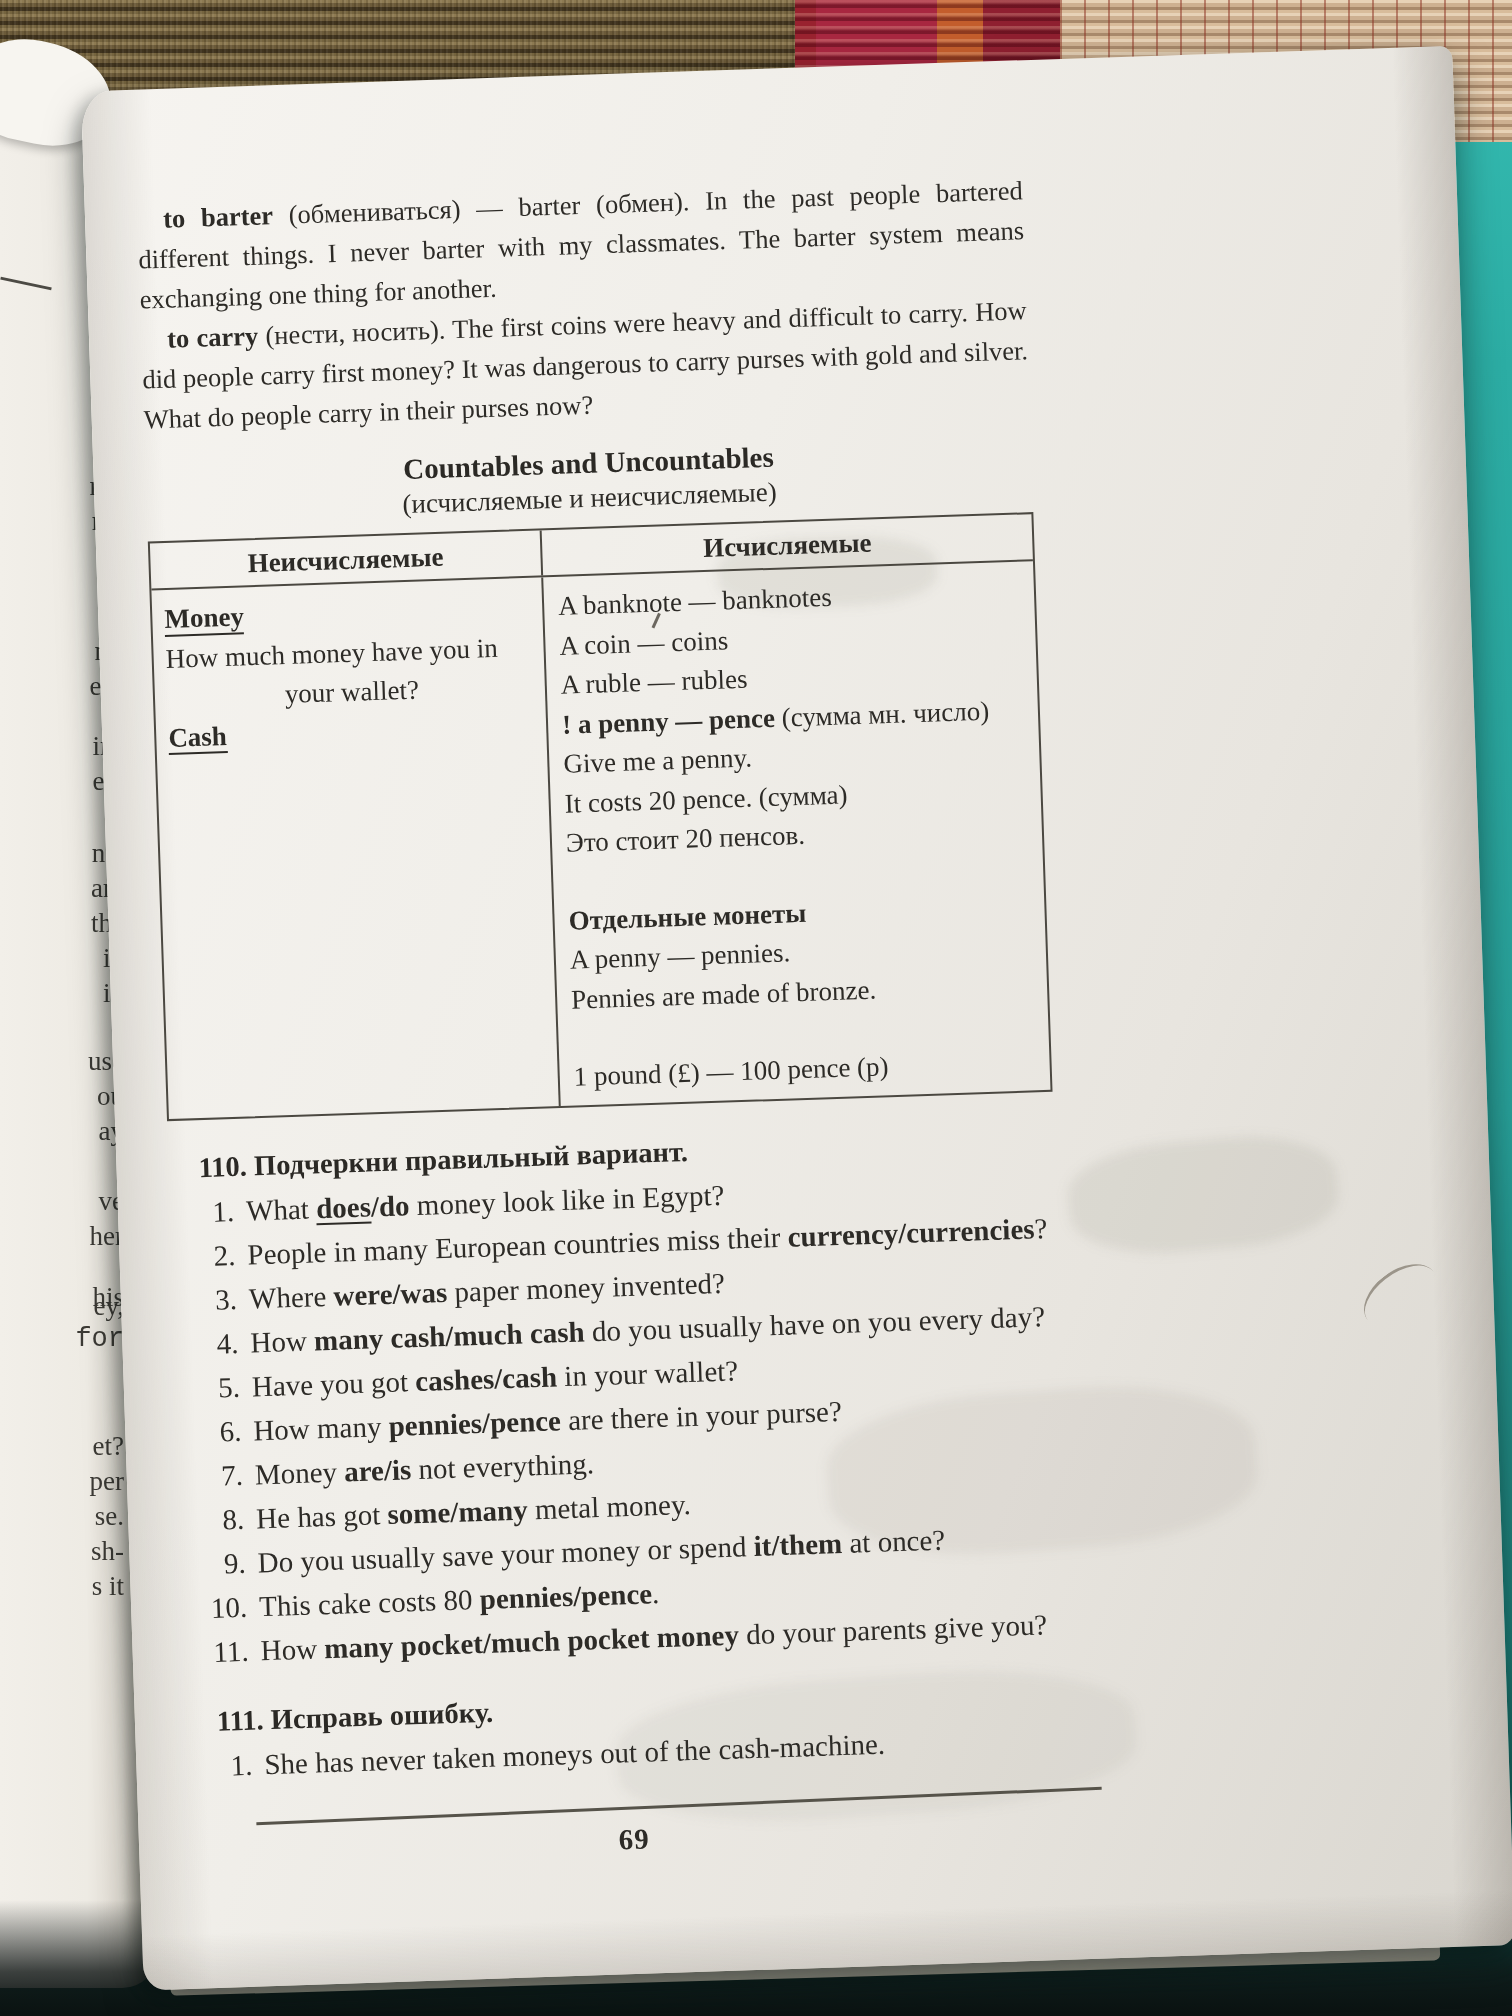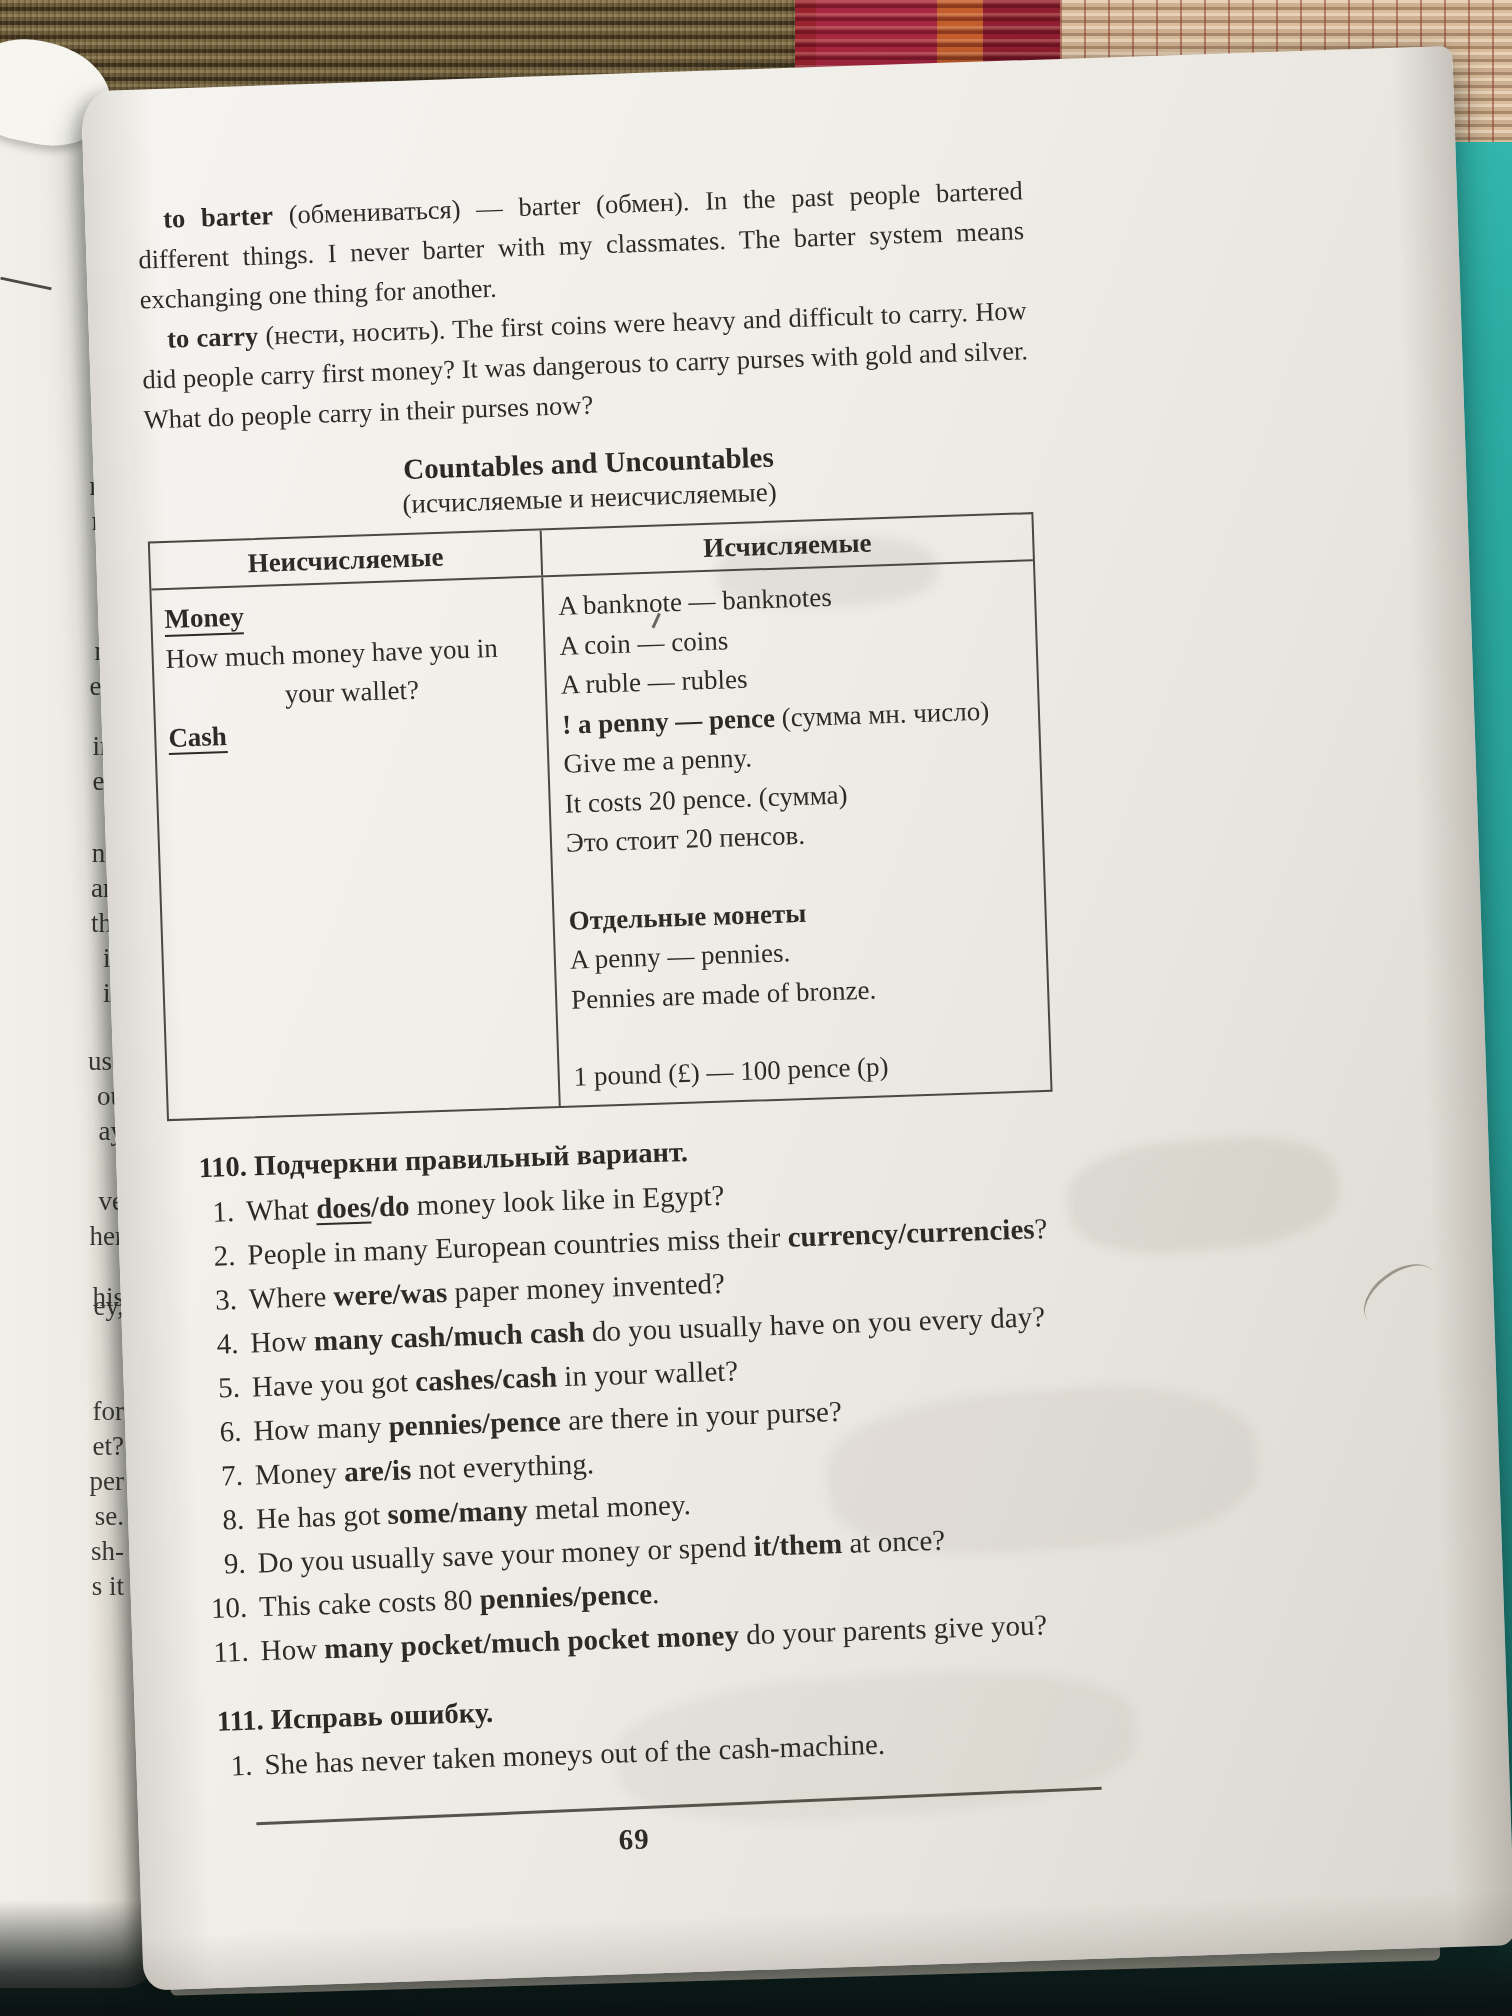--- a/index.html
+++ b/index.html
@@ -127,21 +127,21 @@
         <div class="frag" style="top: 782px;">the</div>
         <div class="frag" style="top: 817px;">in</div>
         <div class="frag" style="top: 852px;">in</div>
         <div class="frag" style="top: 920px;">use</div>
         <div class="frag" style="top: 955px;">ou</div>
         <div class="frag" style="top: 990px;">ay</div>
         <div class="frag" style="top: 1060px;">ve</div>
         <div class="frag" style="top: 1095px;">her</div>
         <div class="frag" style="top: 1165px;">ey,</div>
         <div class="frag" style="top: 1156px;">his</div>
-        <div class="frag" style="top: 1270px;">for</div>
+        <div class="frag" style="top: 1198px; font-family: Liberation Mono, monospace;">for</div>
         <div class="frag" style="top: 1305px;">et?</div>
         <div class="frag" style="top: 1340px;">per</div>
         <div class="frag" style="top: 1375px;">se.</div>
         <div class="frag" style="top: 1410px;">sh-</div>
         <div class="frag" style="top: 1445px;">s it</div>
       </div>
   </div>
 
   <div class="corner-card"></div>
   <div class="bottom-shadow"></div>

